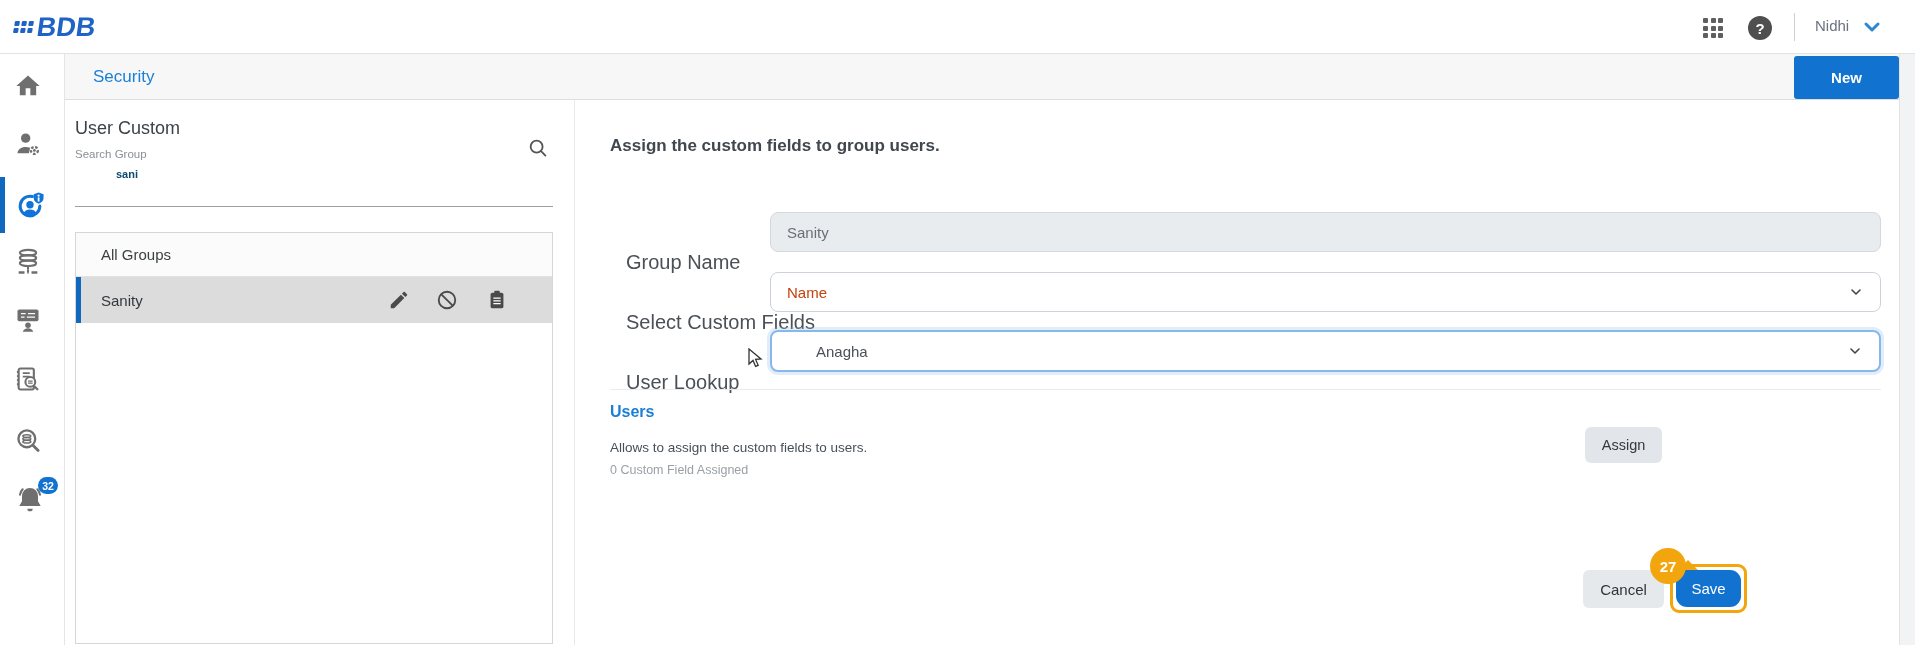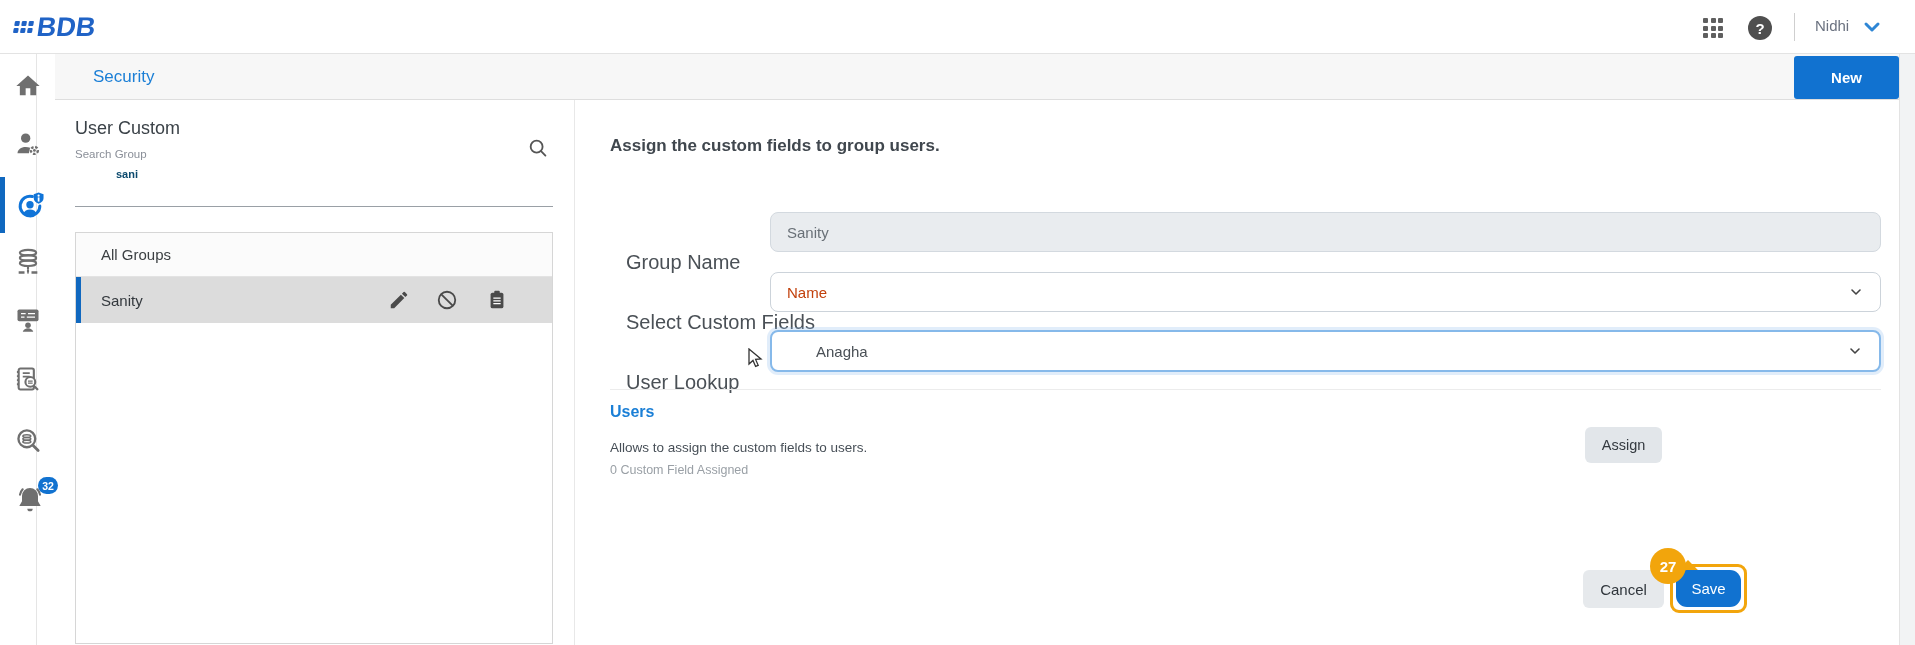--- a/index.html
+++ b/index.html
@@ -24,21 +24,21 @@
   #user-chevron { left:1863px; top:20px; }
 
   
   #securitybar { left:55px; top:54px; width:1860px; height:46px; background:#f7f7f7; border-bottom:1px solid #dedede; }
   #security-title { left:38px; top:13px; font-size:17px; color:#1b7fd6; }
   #new-btn { left:1739px; top:2px; width:105px; height:43px; background:#1172d0; color:#fff;
              font-size:15px; font-weight:600; border:none; border-radius:3px; display:flex;
              align-items:center; justify-content:center; cursor:pointer; }
 
   
-  #sidebar { left:0; top:54px; width:37px; height:591px; background:#fff; border-right:1px solid #e5e5e5; }
+  #sidebar { left:0; top:54px; width:65px; height:591px; background:#fff; border-right:1px solid #e5e5e5; }
   .side-icon { left:14px; width:28px; height:28px; }
   #active-bar { left:0; top:123px; width:5px; height:56px; background:#1068bf; }
   #notif-badge { left:38px; top:423px; min-width:20px; height:17px; background:#1172d0; color:#fff;
                  border-radius:9px; font-size:10.5px; font-weight:bold; display:flex; align-items:center;
                  justify-content:center; padding:0 4px; }
 
   
   #lp-title { left:75px; top:118px; font-size:18px; color:#3b4248; font-weight:500; }
   #lp-search-label { left:75px; top:148px; font-size:11.5px; color:#8a8f98; }
   #lp-search-value { left:75px; top:168px; font-size:11px; font-weight:bold; color:#0c4a6e;margin-left:41px; }

